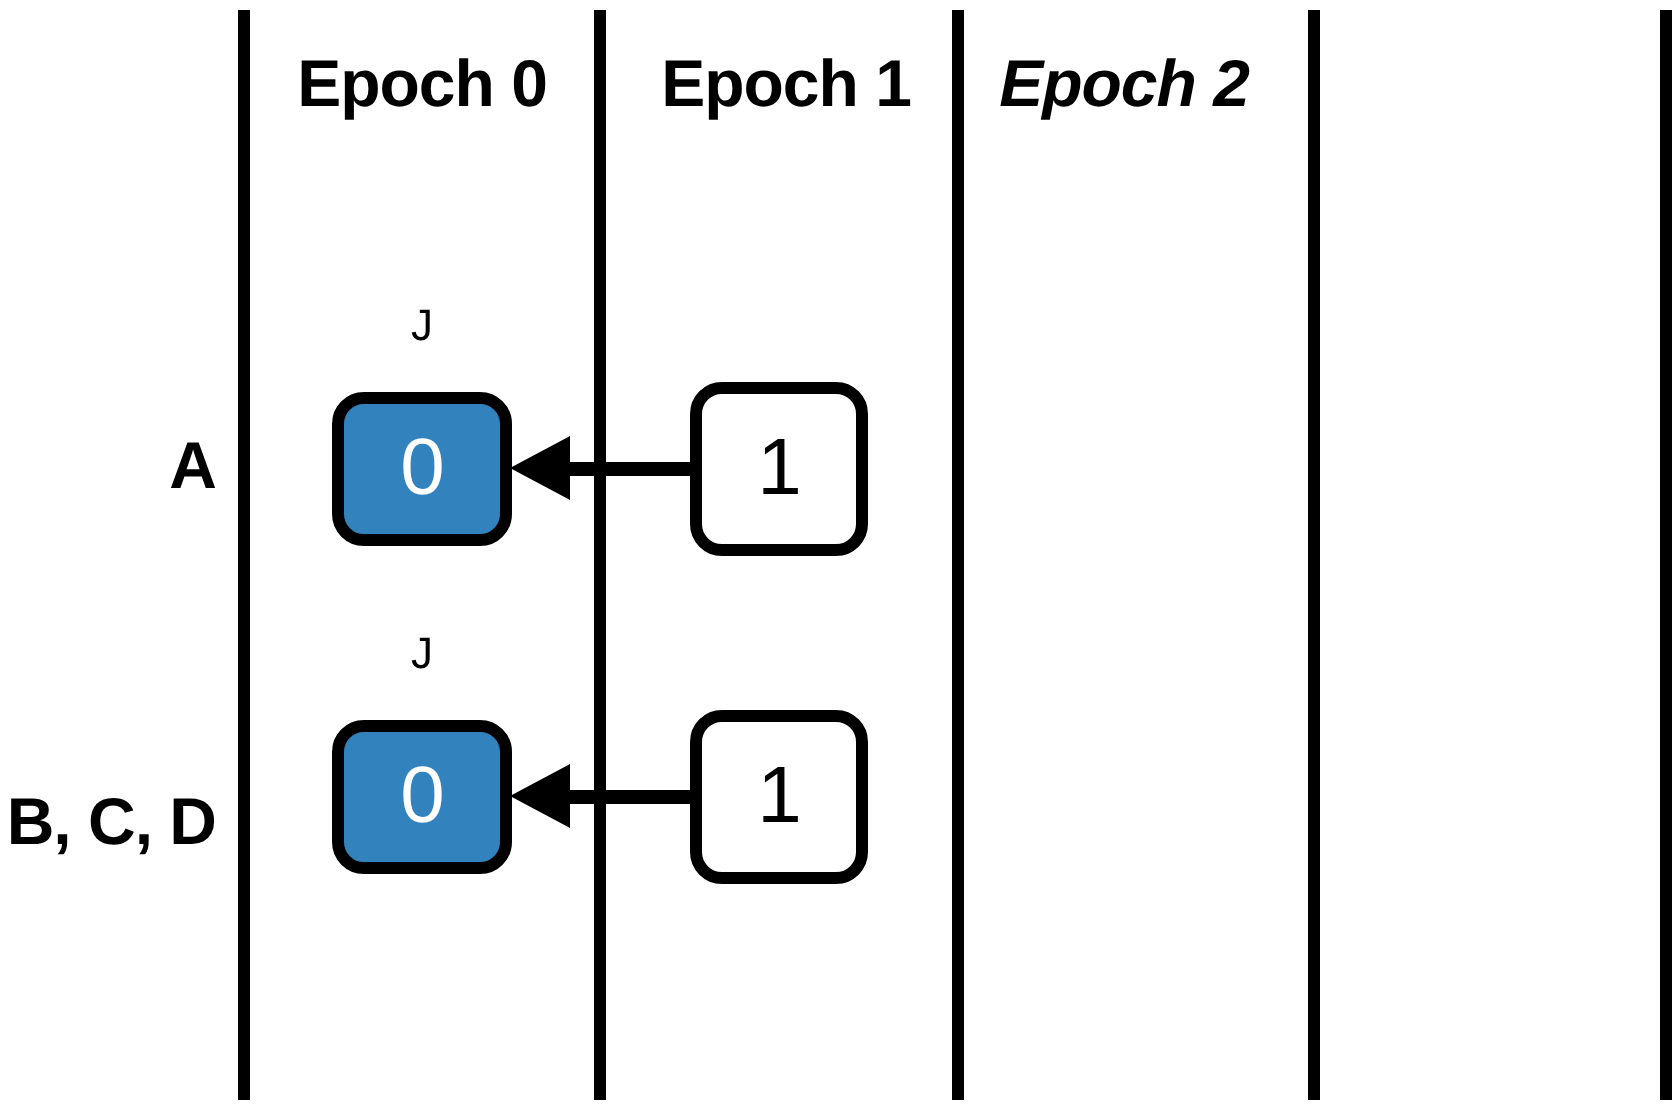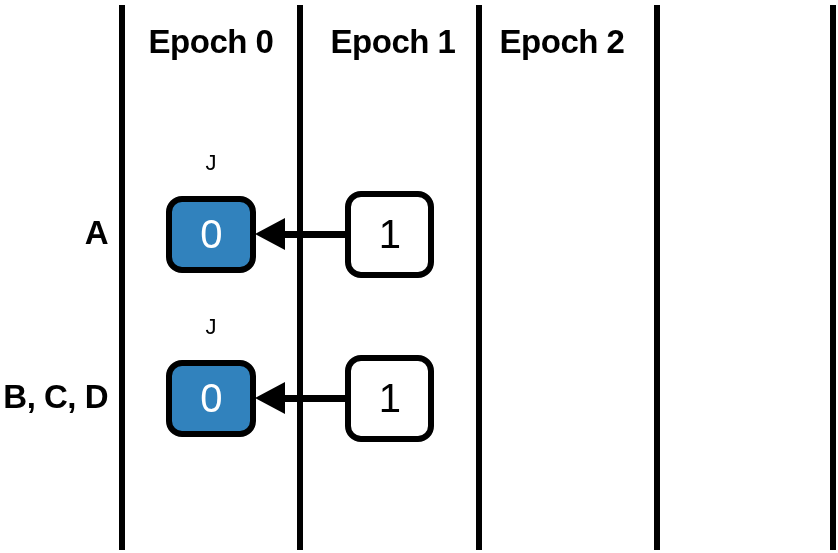--- a/index.html
+++ b/index.html
@@ -105,34 +105,34 @@
 <div id="canvas">
 
   <div class="divider" style="left:119px;"></div>
   <div class="divider" style="left:297px;"></div>
   <div class="divider" style="left:476px;"></div>
   <div class="divider" style="left:654px;"></div>
   <div class="divider" style="left:830px;"></div>
 
   <div class="epoch-header" style="left:125px; width:172px;">Epoch 0</div>
   <div class="epoch-header" style="left:303px; width:180px;">Epoch 1</div>
-  <div class="epoch-header" style="left:482px; width:160px;">Epoch 2</div>
+  <div class="epoch-header" style="left:482px; width:160px;font-style:italic;">Epoch 2</div>
 
   <div class="row-label" style="top:214px;">A</div>
 
   <div class="box-marker" style="left:166px; top:150px; width:90px;">J</div>
 
   <div class="task-box filled" style="left:166px; top:196px; width:90px; height:77px;">0</div>
 
   <div class="arrow-shaft" style="left:285px; top:231px; width:62px;"></div>
   <div class="arrow-head" style="left:255px; top:218px;"></div>
 
   <div class="task-box empty" style="left:345px; top:191px; width:89px; height:87px;">1</div>
 
-  <div class="row-label" style="top:378px;">B, C, D</div>
+  <div class="row-label" style="top:392px;">B, C, D</div>
 
   <div class="box-marker" style="left:166px; top:314px; width:90px;">J</div>
 
   <div class="task-box filled" style="left:166px; top:360px; width:90px; height:77px;">0</div>
 
   <div class="arrow-shaft" style="left:285px; top:395px; width:62px;"></div>
   <div class="arrow-head" style="left:255px; top:382px;"></div>
 
   <div class="task-box empty" style="left:345px; top:355px; width:89px; height:87px;">1</div>
 

